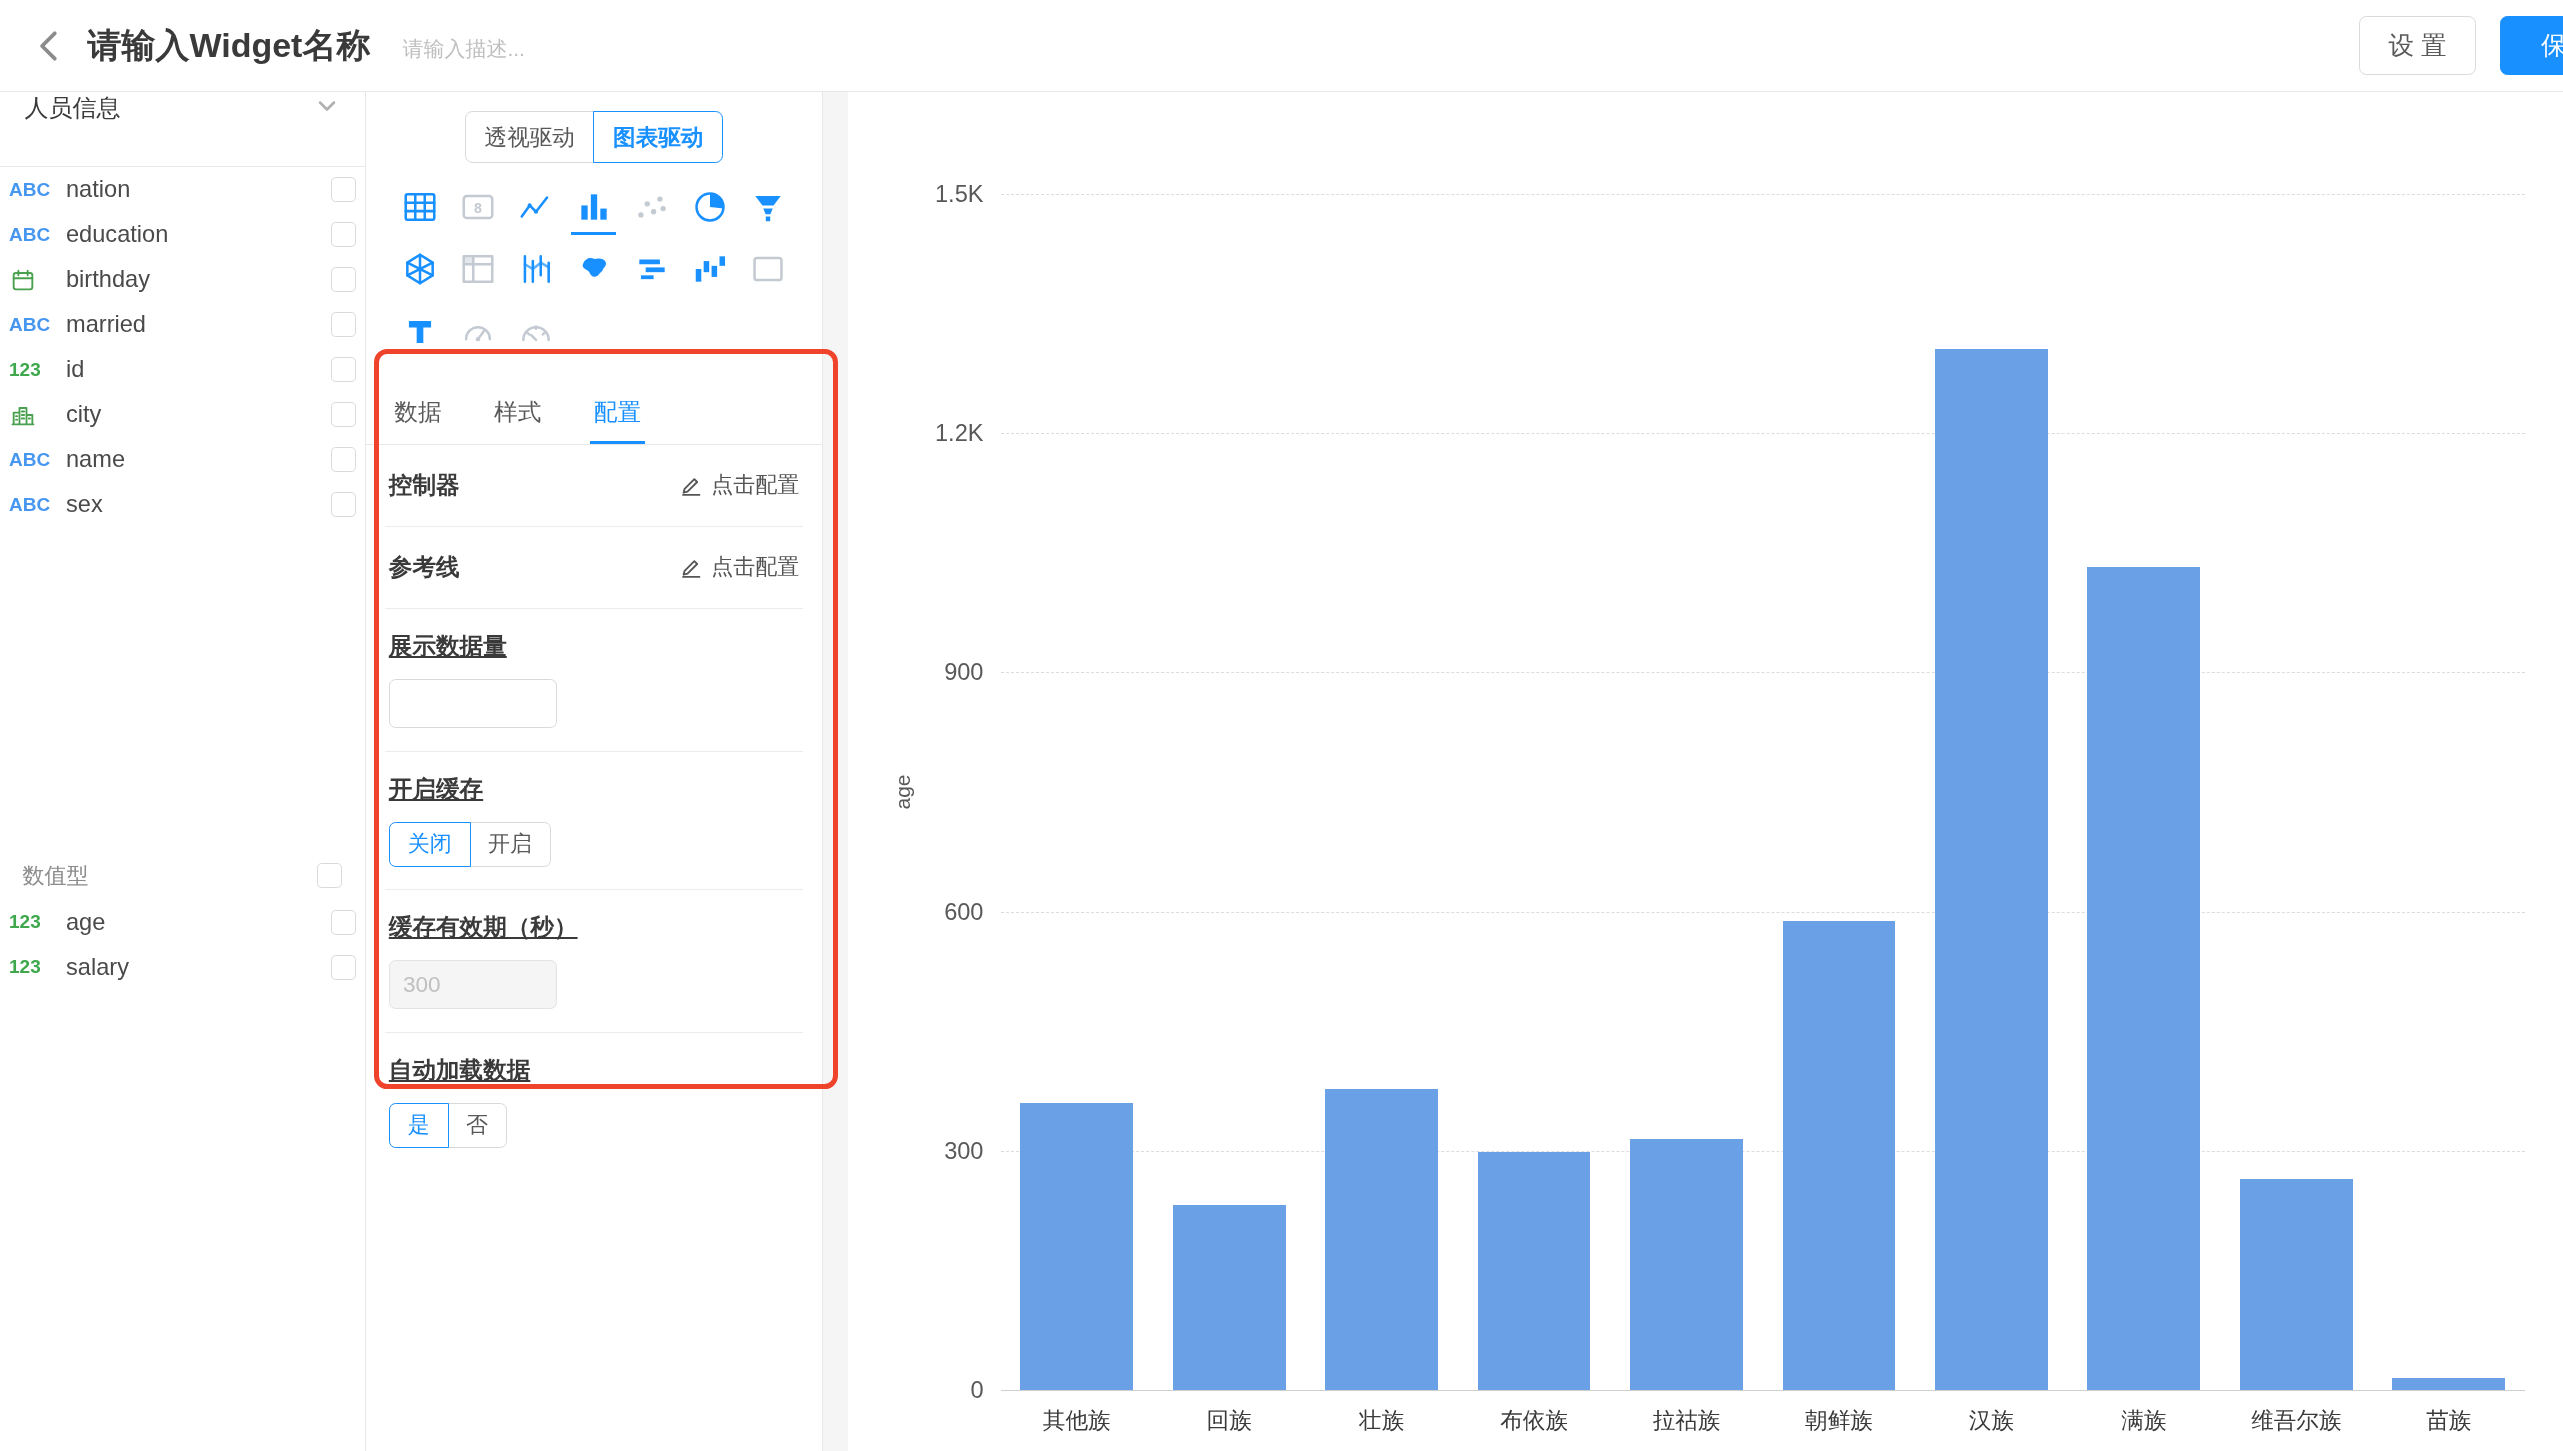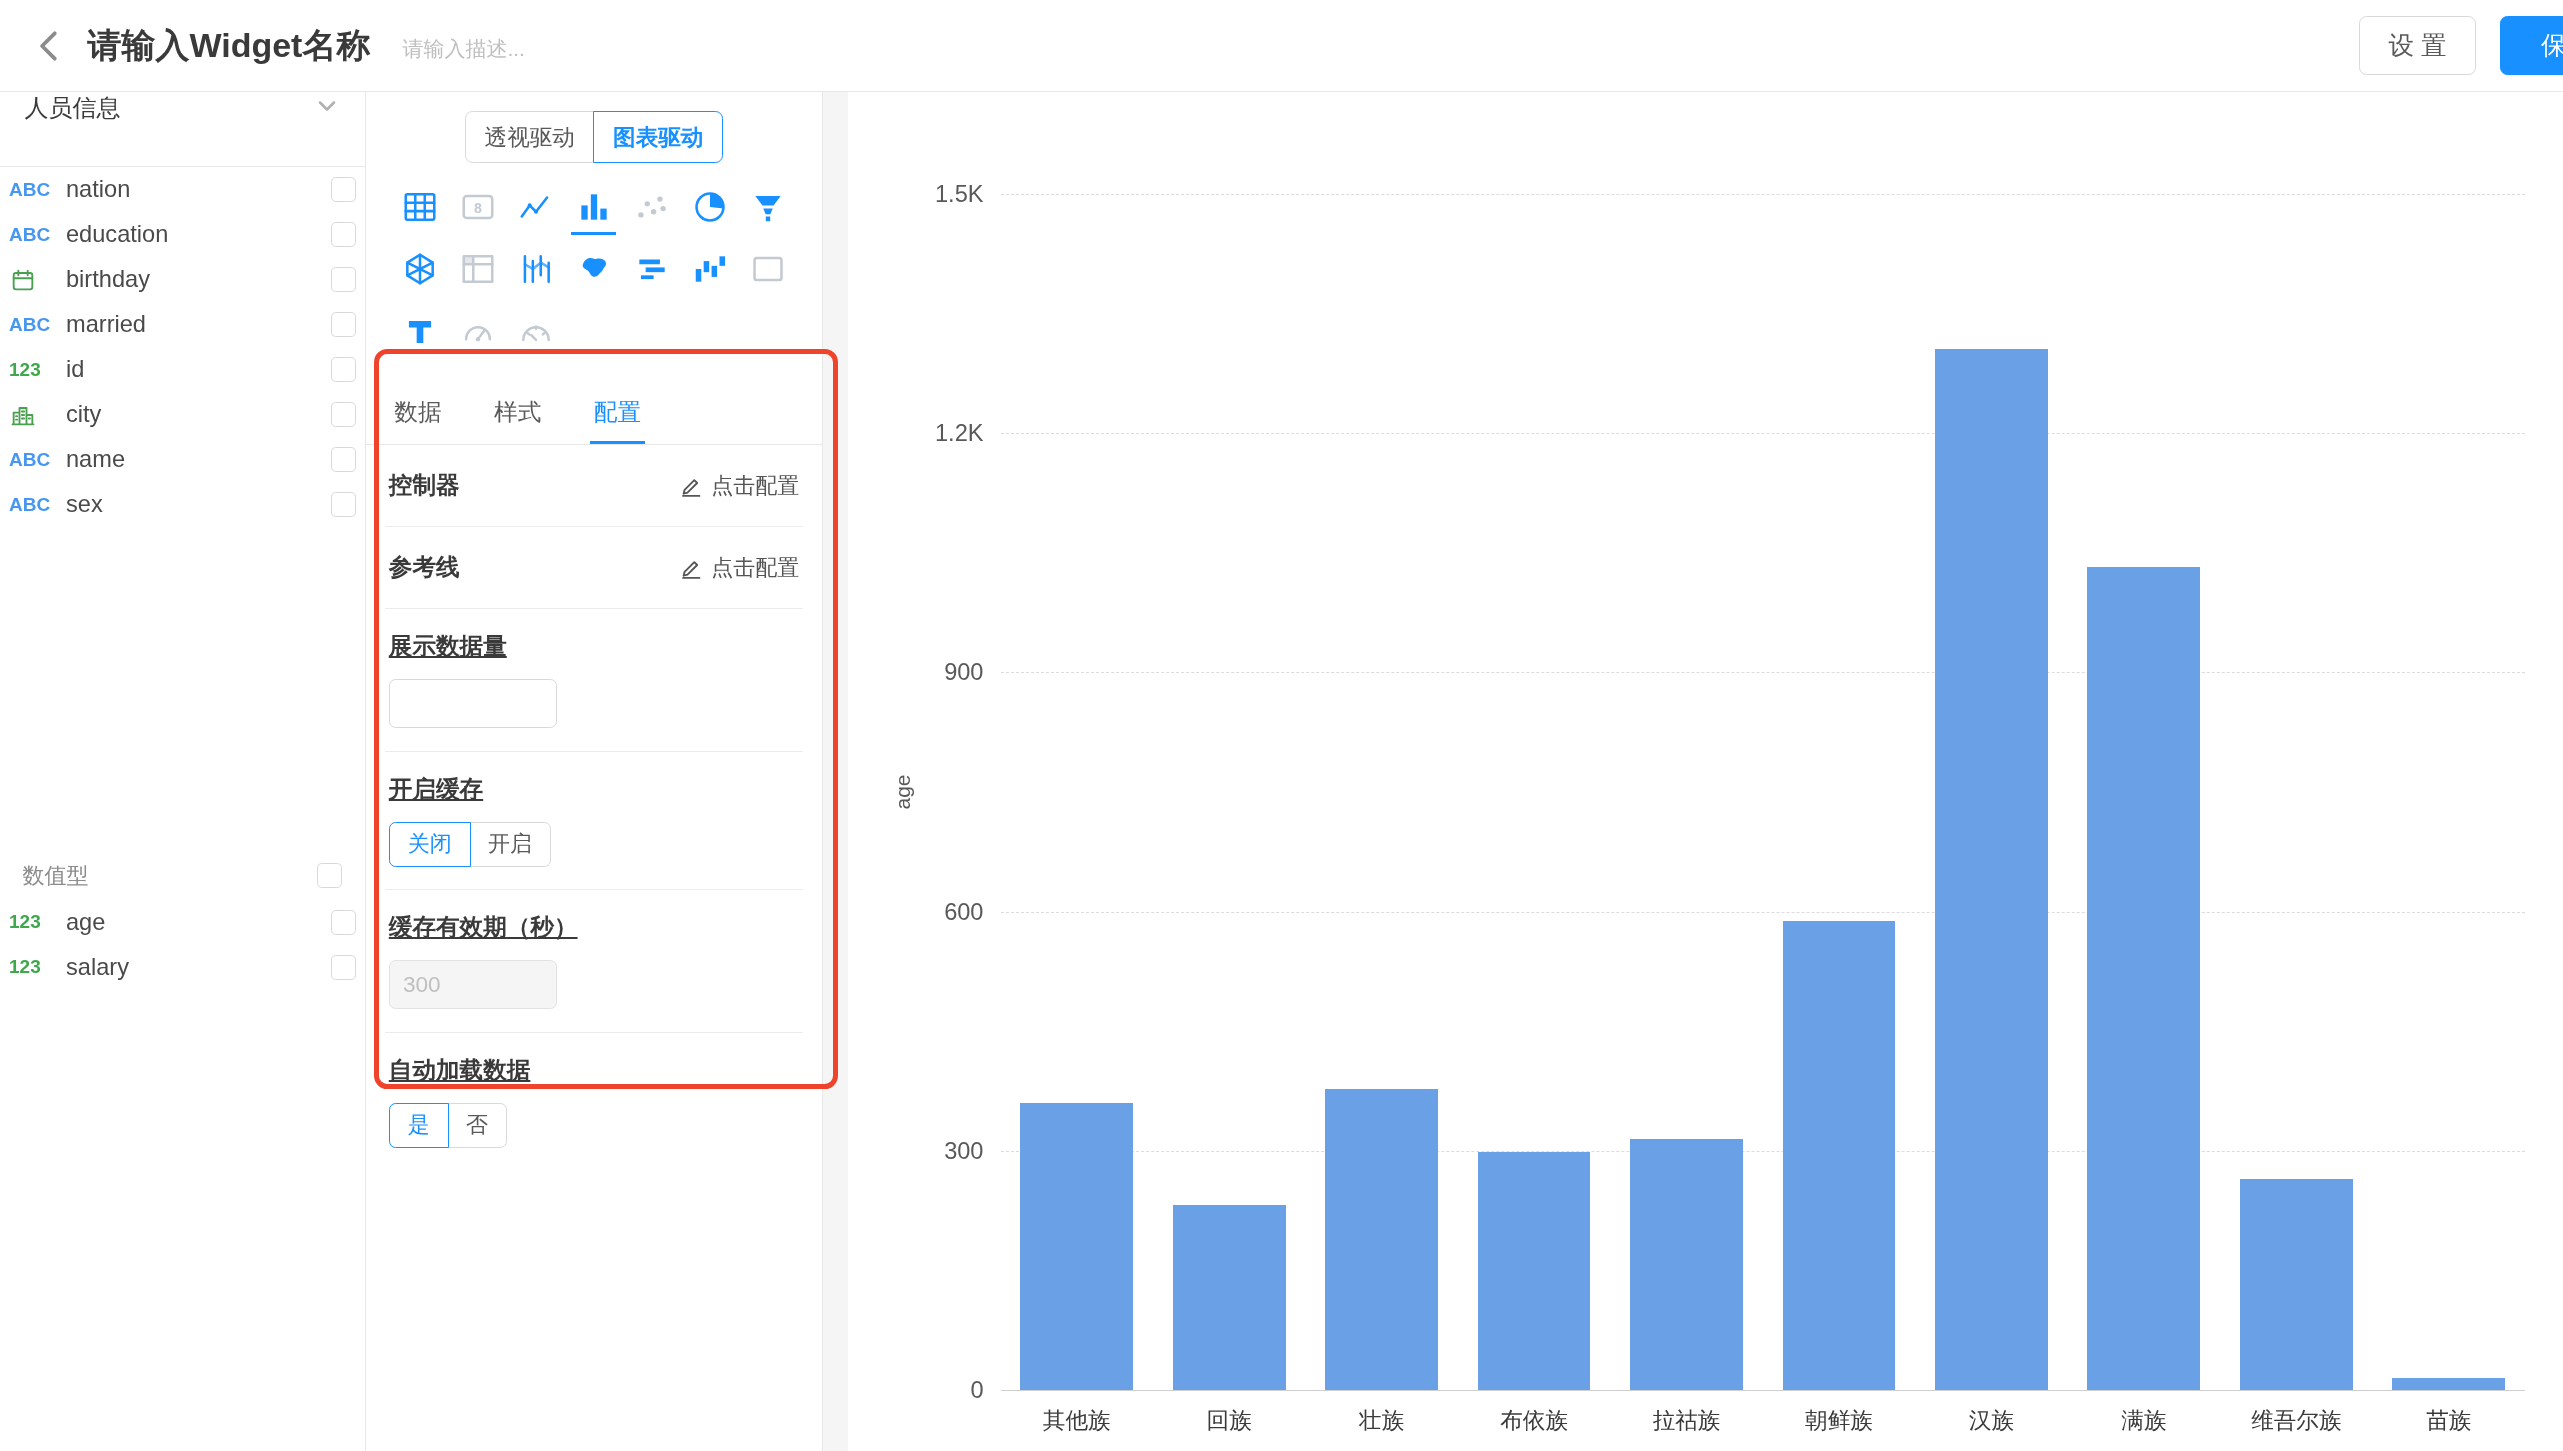--- a/index.html
+++ b/index.html
@@ -54,21 +54,21 @@
   .icon-cell.blue { color:#1890ff; }
   .icon-cell.gray { color:#c4cad2; }
   .icon-cell.active { color:#1890ff; border-bottom-color:#1890ff; }
 
   .tabs { display:flex; padding:0 24.5px; margin-top:19px; border-bottom:0.9px solid #e8e8e8; }
   .tab { font-size:23.6px; color:#595959; padding:17px 3.8px 13.2px; margin-right:45px;
          border-bottom:3.8px solid transparent; cursor:pointer; }
   .tab.active { color:#1890ff; border-bottom-color:#1890ff; font-weight:500; }
 
   .config { padding:0 19px; }
-  .cfg-row { display:flex; align-items:flex-end; justify-content:space-between; padding:24.5px 3.8px; border-bottom:0.9px solid #ececec; }
+  .cfg-row { display:flex; align-items:center; justify-content:space-between; padding:24.5px 3.8px; border-bottom:0.9px solid #ececec; }
   .cfg-label { font-size:23.6px; font-weight:600; color:#3a3a3a; }
   .cfg-link { display:flex; align-items:center; gap:7.5px; font-size:22px; color:#555; cursor:pointer; }
   .cfg-link svg { width:24.5px; height:24.5px; }
   .cfg-block { padding:21px 3.8px 22.6px; border-bottom:0.9px solid #ececec; }
   .cfg-block .cfg-label { display:block; margin-bottom:17px;text-decoration:underline; }
   .text-input { width:168px; height:49px; border:1.9px solid #d9d9d9; border-radius:6.6px; font-size:22.6px;
                 padding:0 13.2px; background:#fff; color:#404040; outline:none;
                 font-family:"Liberation Sans","DejaVu Sans",sans-serif; }
   .text-input:disabled { background:#f5f5f5; color:#bfbfbf; border-color:#e2e2e2; }
   .radio-group { display:flex;align-items:flex-end; }

